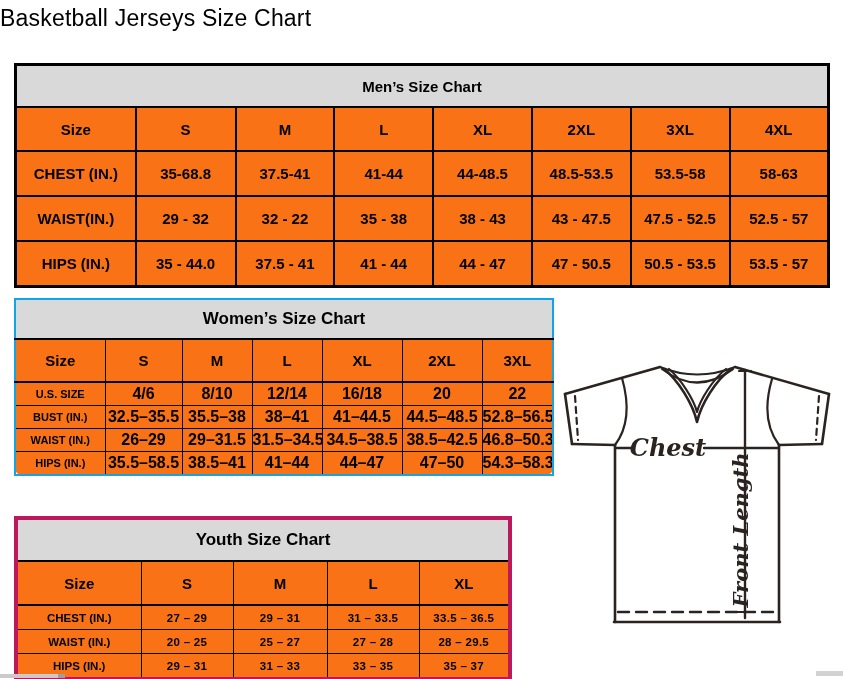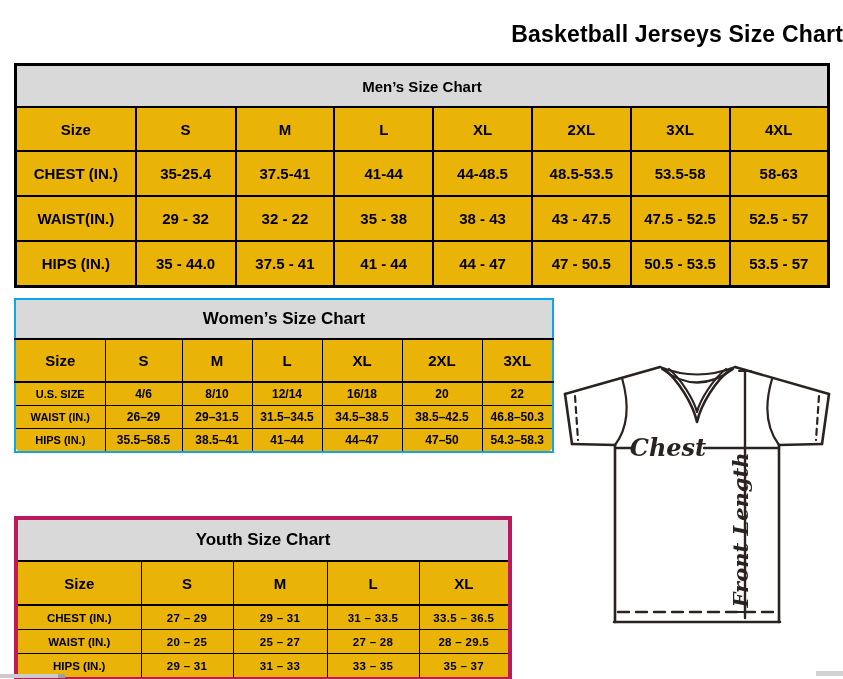--- a/index.html
+++ b/index.html
@@ -1,43 +1,43 @@
 <!DOCTYPE html>
 <html><head>
 <meta charset="utf-8">
 <style>
   html,body { margin:0; padding:0; background:#fff; }
   .canvas {
     position:relative; width:843px; height:679px; background:#ffffff;
     font-family:"Liberation Sans", sans-serif; overflow:hidden; color:#000;
   }
   .page-title {
-    position:absolute; top:21px; left:0; width:100%;
-    text-align:right; font-size:23px; font-weight:bold; letter-spacing:0.2px;
-  }
-  table { border-collapse:collapse; table-layout:fixed; position:absolute; background:#eab308;border-radius:10px; }
+    position:absolute; top:5px; left:0; width:100%;
+    text-align:left; font-size:23px; font-weight:normal; letter-spacing:0.2px;
+  }
+  table { border-collapse:collapse; table-layout:fixed; position:absolute; background:#f97316;border-radius:10px; }
   th, td {
     border-style:solid; border-color:#000; text-align:center; vertical-align:middle;
     padding:0; overflow:hidden; white-space:nowrap;
   }
   .title-row td { background:#d9d9d9; font-weight:bold; font-size:17px; }
 
   
   #mens { left:14px; top:63px; width:816px; border:3px solid #000; }
   #mens th, #mens td { border-width:2px; font-weight:bold; font-size:15px; }
   #mens .title-row td { height:40px; }
   #mens .header-row th { height:42px; }
   #mens .data-row td { height:43px; }
 
   
   #womens { left:14px; top:298px; width:538px; border:2px solid #0ea5e9; }
   #womens th, #womens td { border-width:1px; font-weight:bold; }
   #womens .title-row td { height:38px; border-bottom-width:2px; }
   #womens .header-row th { height:41px; font-size:15px; border-bottom-width:2px; }
-  #womens .data-row td { height:22px; font-size:12px; }
+  #womens .data-row td { height:22px; font-size:16px; }
   #womens .data-row .row-label { font-size:11px; }
 
   
   #youth { left:14px; top:516px; width:494px; border:4px solid #be185d; }
   #youth th, #youth td { border-width:1px; font-weight:bold; }
   #youth .title-row td { height:40px; border-bottom-width:2px; }
   #youth .header-row th { height:42px; font-size:15px; border-bottom-width:2px; }
   #youth .data-row td { height:23px; font-size:11.5px; letter-spacing:0.3px; }
   #youth .data-row .row-label { letter-spacing:0; }
 
@@ -80,21 +80,21 @@
           <th>S</th>
           <th>M</th>
           <th>L</th>
           <th>XL</th>
           <th>2XL</th>
           <th>3XL</th>
           <th>4XL</th>
         </tr>
         <tr class="data-row">
           <td class="row-label">CHEST (IN.)</td>
-          <td>35-25.4</td>
+          <td>35-68.8</td>
           <td>37.5-41</td>
           <td>41-44</td>
           <td>44-48.5</td>
           <td>48.5-53.5</td>
           <td>53.5-58</td>
           <td>58-63</td>
         </tr>
         <tr class="data-row">
           <td class="row-label">WAIST(IN.)</td>
           <td>29 - 32</td>
@@ -144,20 +144,29 @@
         <tr class="data-row">
           <td class="row-label">U.S. SIZE</td>
           <td>4/6</td>
           <td>8/10</td>
           <td>12/14</td>
           <td>16/18</td>
           <td>20</td>
           <td>22</td>
         </tr>
         <tr class="data-row">
+          <td class="row-label">BUST (IN.)</td>
+          <td>32.5–35.5</td>
+          <td>35.5–38</td>
+          <td>38–41</td>
+          <td>41–44.5</td>
+          <td>44.5–48.5</td>
+          <td>52.8–56.5</td>
+        </tr>
+        <tr class="data-row">
           <td class="row-label">WAIST (IN.)</td>
           <td>26–29</td>
           <td>29–31.5</td>
           <td>31.5–34.5</td>
           <td>34.5–38.5</td>
           <td>38.5–42.5</td>
           <td>46.8–50.3</td>
         </tr>
         <tr class="data-row">
           <td class="row-label">HIPS (IN.)</td>

